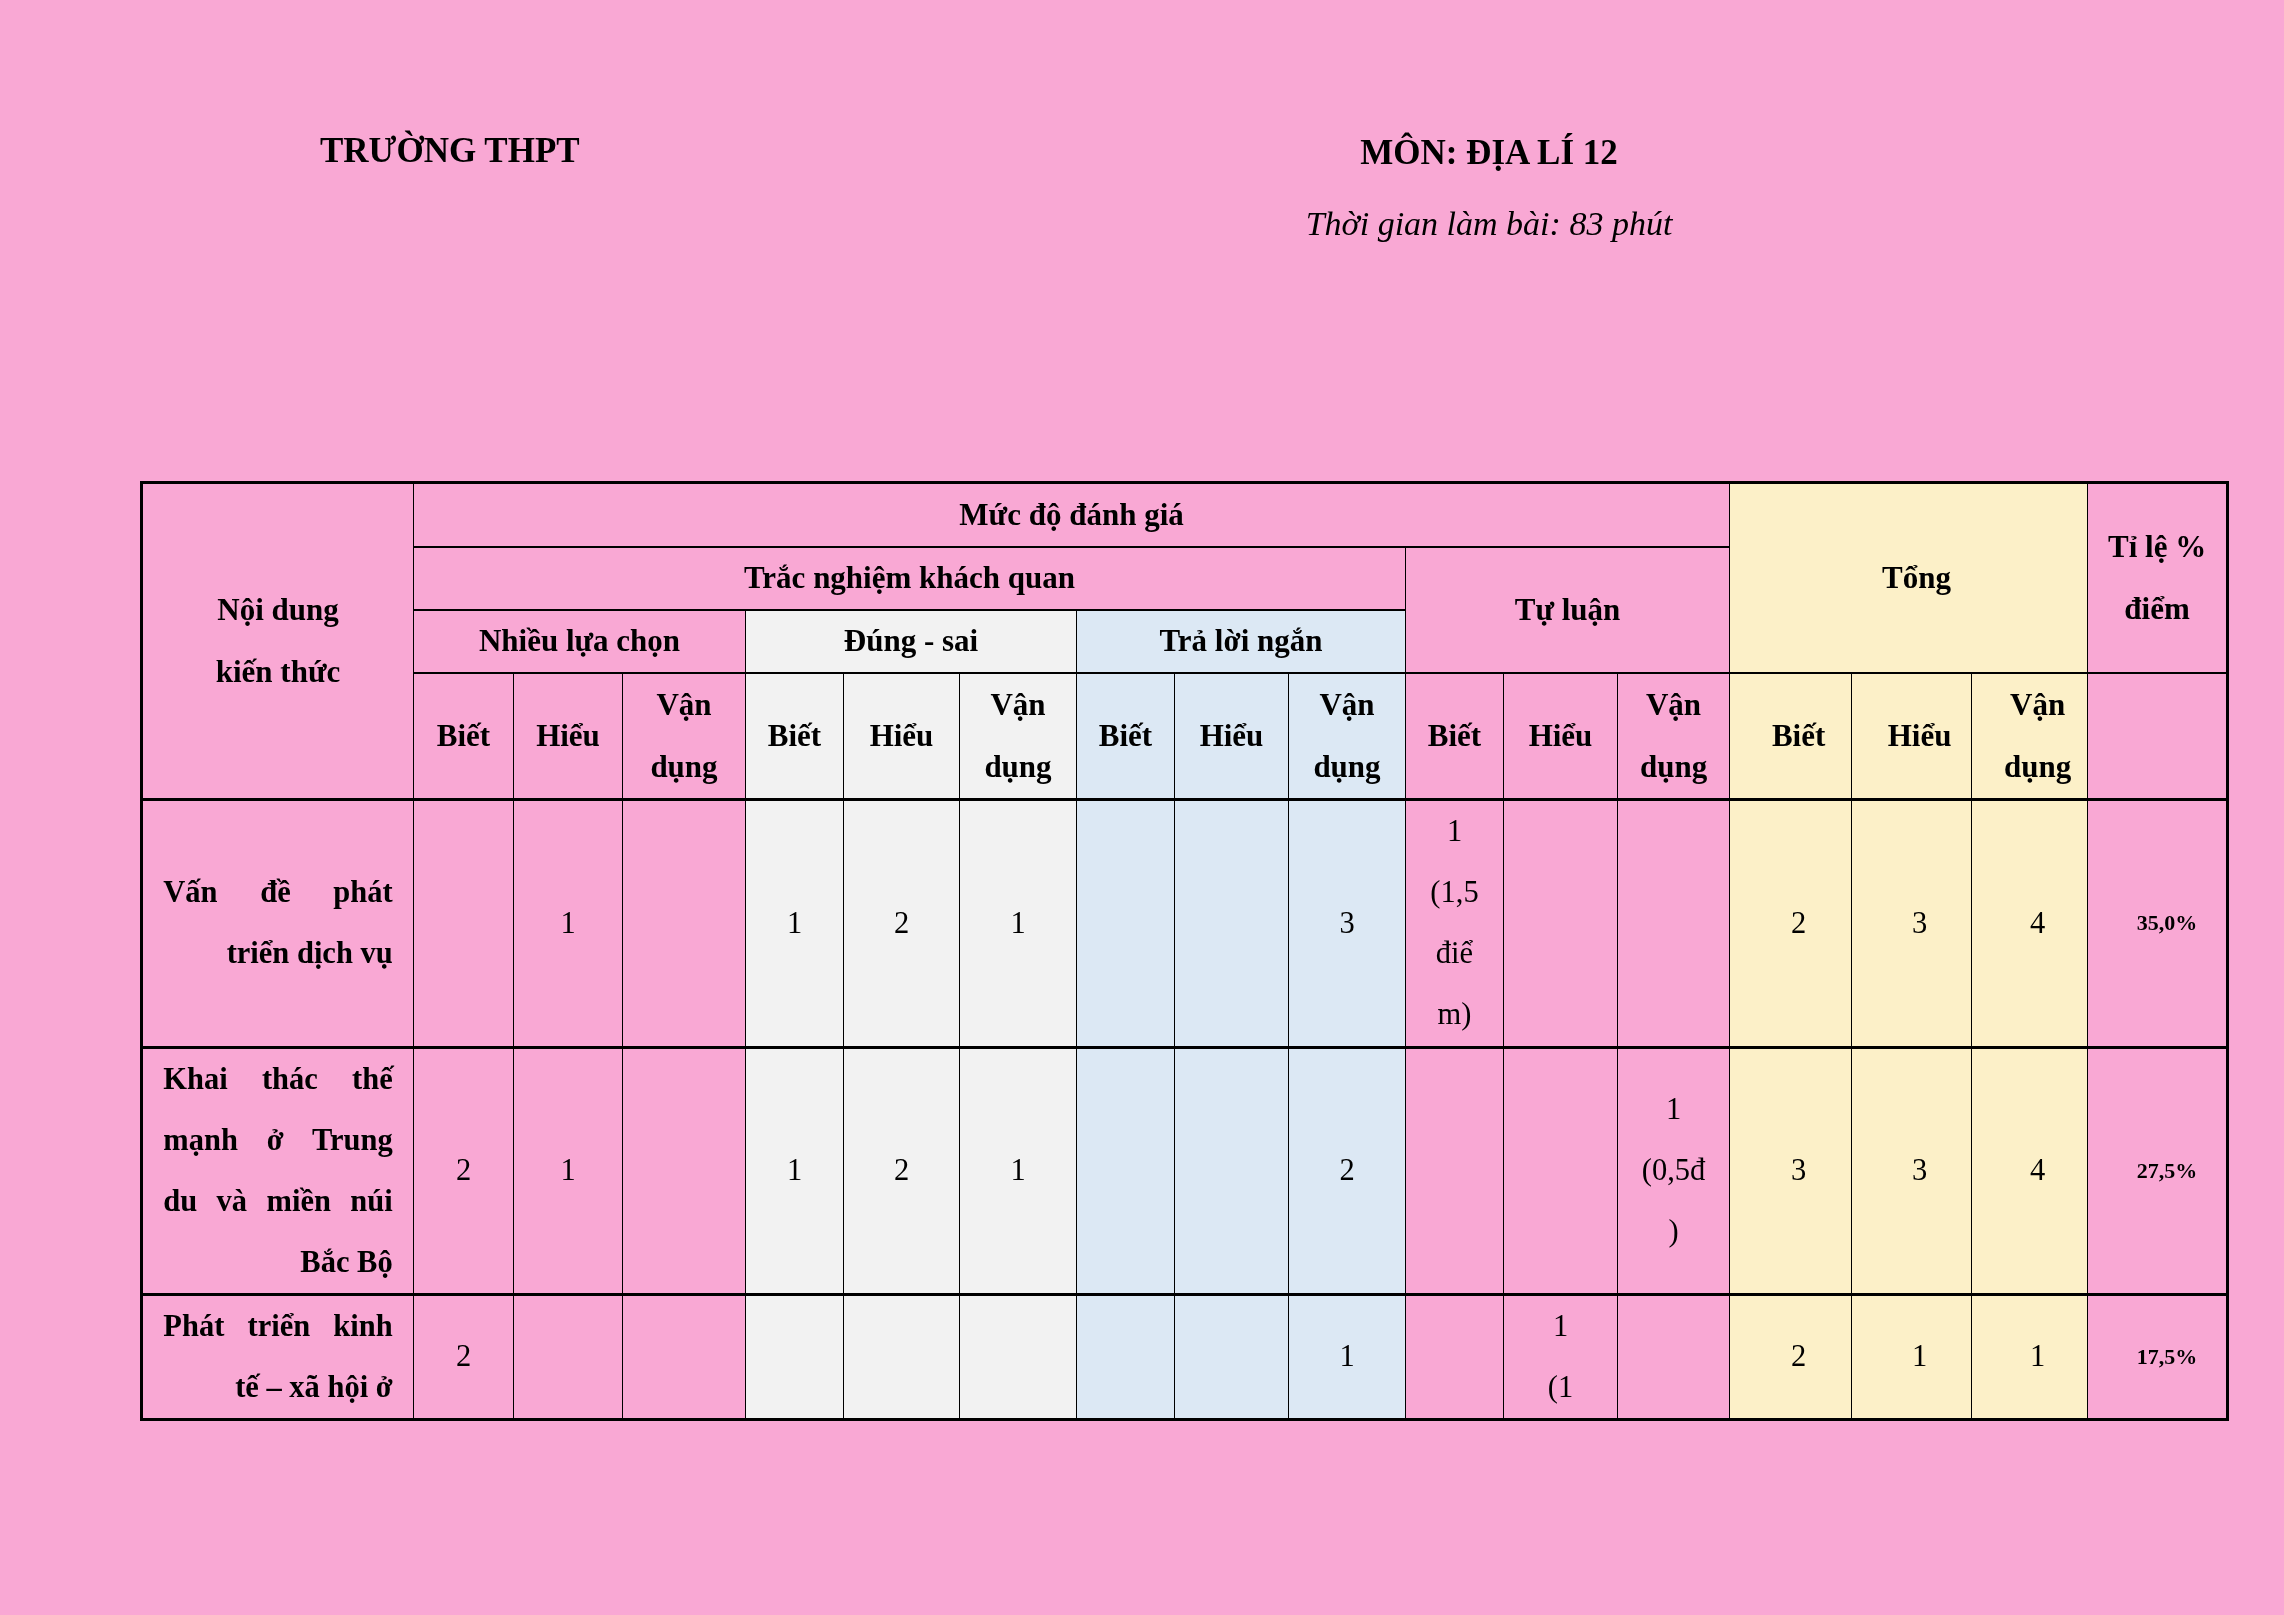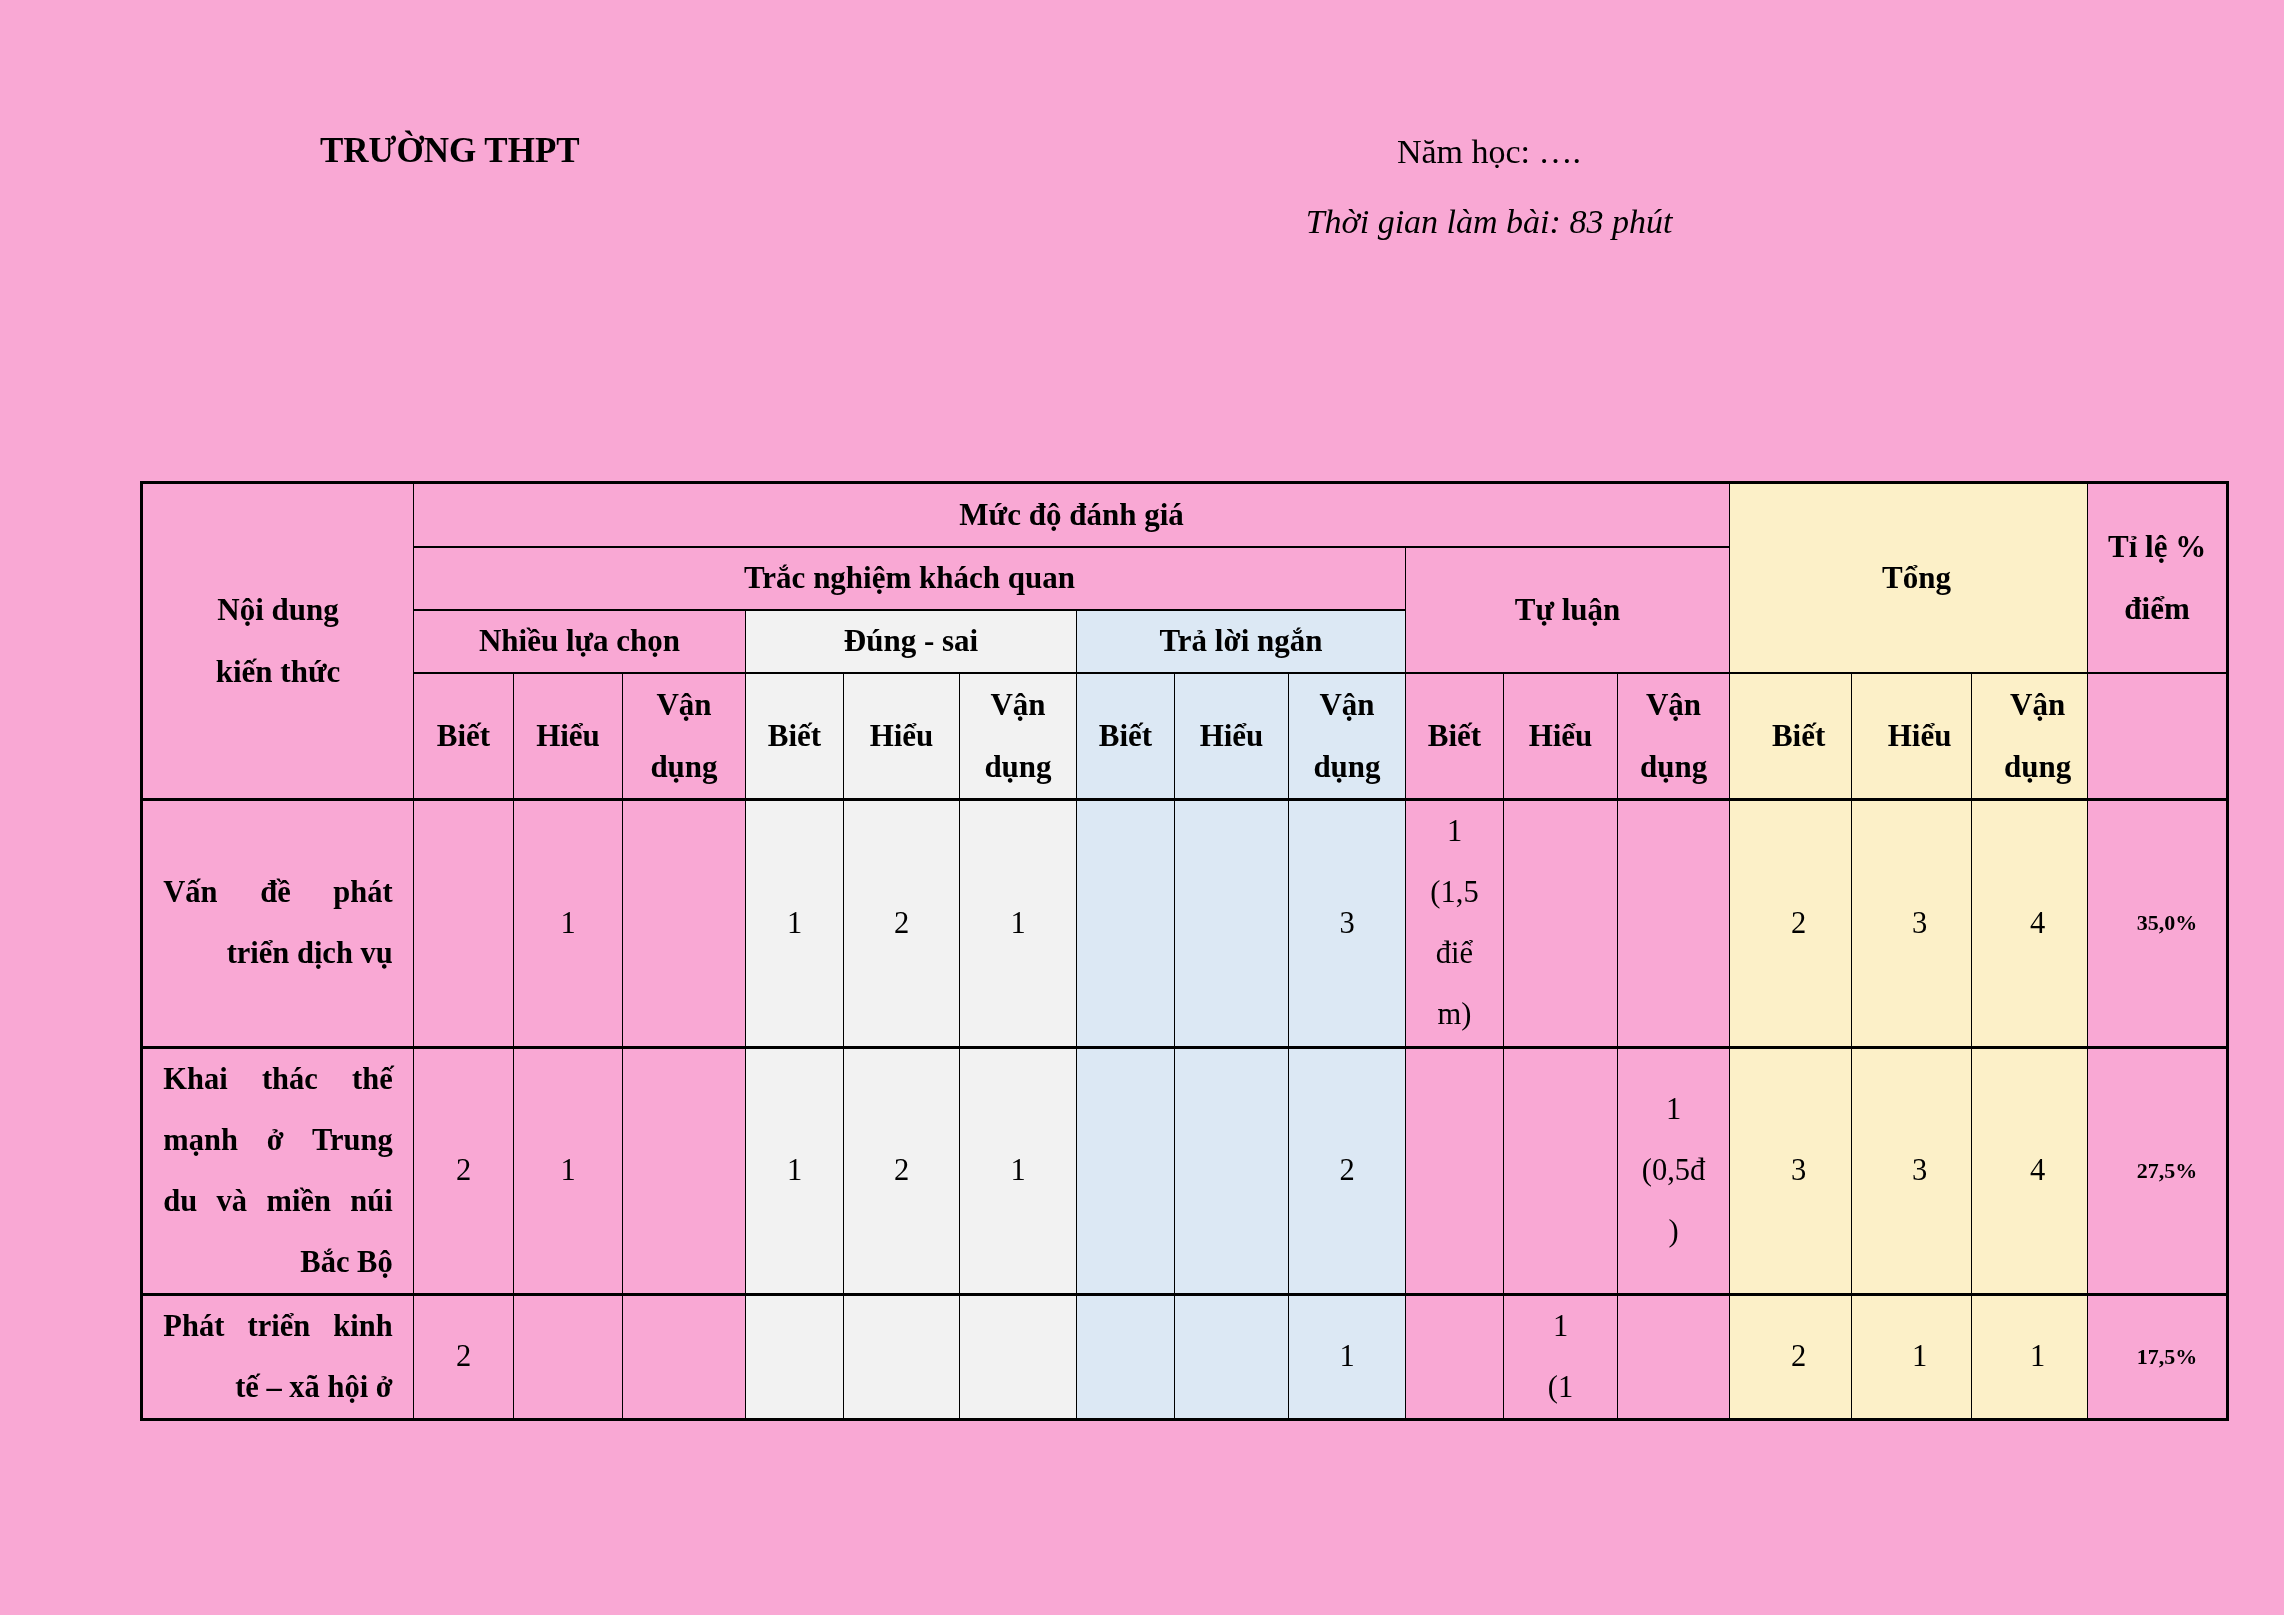--- a/index.html
+++ b/index.html
@@ -83,21 +83,21 @@
   .bg-yellow { background: #fcf0c8; padding-left: 16px; }
 </style>
 </head>
 <body>
 
 <div class="page">
 
   <div class="school-name">TRƯỜNG THPT</div>
 
   <div class="title-block">
-    <div class="t-normal">Năm học: ….</div>
+    <div class="t-bold">MÔN: ĐỊA LÍ 12</div>
     <div class="t-italic">Thời gian làm bài: 83 phút</div>
   </div>
 
   <table class="matrix">
     <colgroup>
       <col style="width:272px">
       <col style="width:100px">
         <col style="width:109px">
         <col style="width:123px">
       <col style="width:98px">

